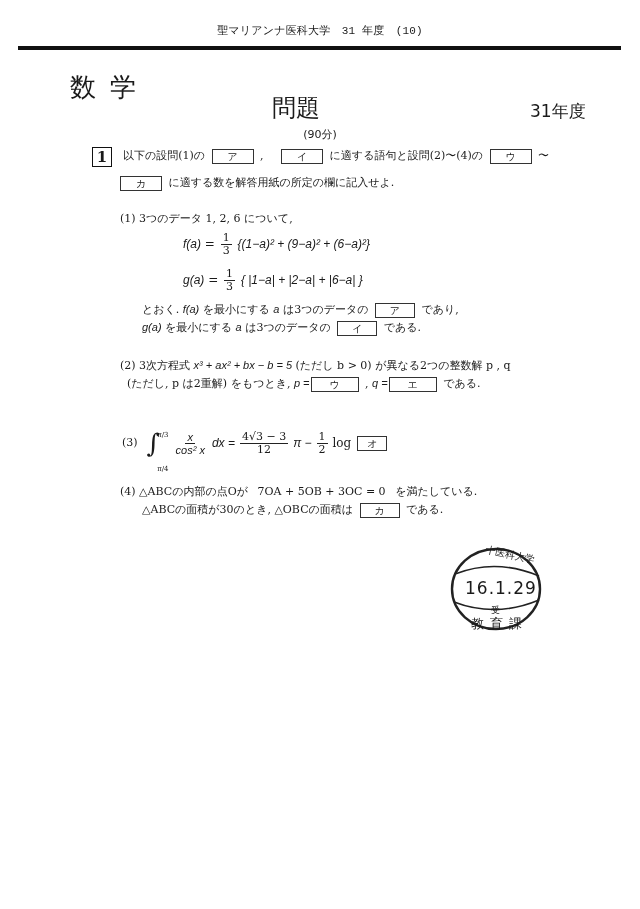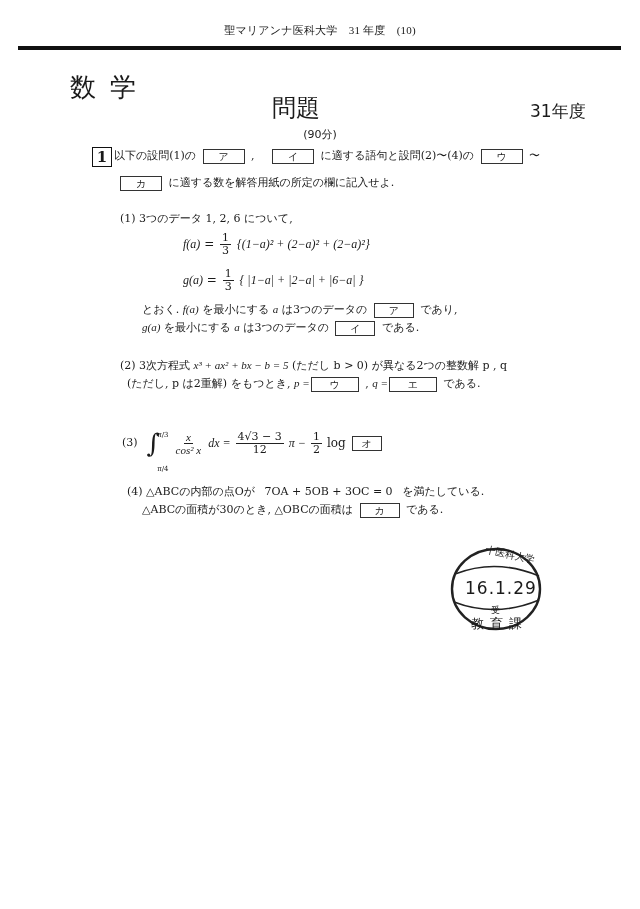--- a/index.html
+++ b/index.html
@@ -1,48 +1,48 @@
 <!DOCTYPE html>
 <html><head>
 <meta charset="utf-8">
 <style>
   html, body { margin:0; padding:0; background:#fff; }
   body { width:640px; height:909px; position:relative; overflow:hidden; color:#1a1a1a;
          font-family:"DejaVu Serif", serif; }
   .abs { position:absolute; }
-  .hdr { left:0; width:640px; top:23px; text-align:center; font-family:Liberation Serif, serif; font-size:11px; letter-spacing:0.2px; }
+  .hdr { left:0; width:640px; top:23px; text-align:center; font-family:Liberation Mono, monospace; font-size:11px; letter-spacing:0.2px; }
   .rule { left:18px; width:603px; top:46px; height:4px; background:#111; }
   .subject { left:70px; top:70px; font-family:"DejaVu Sans", sans-serif; font-size:26px; letter-spacing:14px; }
   .ptitle { left:0; width:592px; top:92px; text-align:center; font-family:"DejaVu Sans", sans-serif; font-size:24px; }
   .year { left:530px; top:100px; font-family:"DejaVu Sans", sans-serif; font-size:17px; }
   .dur { left:0; width:640px; top:127px; text-align:center; font-family:"DejaVu Sans", sans-serif; font-size:11px; }
   .qnum { left:92px; top:147px; width:18px; height:18px; border:1.6px solid #111; text-align:center; line-height:18px; font-size:15px; font-weight:bold; }
   .line { font-size:11px; white-space:nowrap; line-height:18px; }
   .box { display:inline-block; border:1px solid #333; min-width:34px; height:13px; line-height:13px; text-align:center; font-size:10px; vertical-align:middle; margin:0 3px; padding:0 2px; font-family:"DejaVu Sans", sans-serif; }
-  .math { font-family:Liberation Serif, serif; font-style:italic; }
+  .math { font-family:Liberation Sans, sans-serif; font-style:italic; }
   .up { font-style:normal; }
   .frac { display:inline-flex; flex-direction:column; align-items:center; vertical-align:middle; font-style:normal; font-size:11px; line-height:12px; margin:0 2px; }
   .frac .n { border-bottom:1px solid #222; padding:0 2px; }
   .frac .d { padding:0 2px; }
   .stamp { left:443px; top:544px; width:106px; height:90px; }
 </style>
 </head>
 <body>
 
 <div class="abs hdr">聖マリアンナ医科大学　31 年度　(10)</div>
 <div class="abs rule"></div>
 
 <div class="abs subject">数学</div>
 <div class="abs ptitle">問題</div>
 <div class="abs year">31年度</div>
 <div class="abs dur">(90分)</div>
 
 <div class="abs qnum">1</div>
 
-<div class="abs line" style="left:114px; top:147px;">
+<div class="abs line" style="left:123px; top:147px;">
   <span>以下の設問(1)の</span>
   <span class="box" style="min-width:36px;">ア</span>
   <span>,</span>
   <span class="box" style="min-width:36px;margin-left:14px;">イ</span>
   <span>に適する語句と設問(2)〜(4)の</span>
   <span class="box" style="min-width:36px;">ウ</span>
   <span>〜</span>
 </div>
 <div class="abs line" style="left:120px; top:174px;">
   <span class="box" style="min-width:36px;margin-left:0;">カ</span>
@@ -53,21 +53,21 @@
   <span>(1)</span>
   <span>3つのデータ 1, 2, 6 について,</span>
 </div>
 <div class="abs line" style="left:183px; top:232px; font-size:12px;">
   <span class="math">f(a)</span>
   <span class="up">=</span>
   <span class="frac">
       <span class="n">1</span>
       <span class="d">3</span>
     </span>
-  <span class="math">{(1−a)² + (2−a)² + (2−a)²}</span>
+  <span class="math">{(1−a)² + (9−a)² + (6−a)²}</span>
 </div>
 <div class="abs line" style="left:183px; top:268px; font-size:12px;">
   <span class="math">g(a)</span>
   <span class="up">=</span>
   <span class="frac">
       <span class="n">1</span>
       <span class="d">3</span>
     </span>
   <span class="math">{ |1−a| + |2−a| + |6−a| }</span>
 </div>
@@ -123,21 +123,21 @@
     </span>
   <span class="math">π −</span>
   <span class="frac">
       <span class="n">1</span>
       <span class="d">2</span>
     </span>
   <span class="up">log</span>
   <span class="box" style="min-width:24px;">オ</span>
 </div>
 
-<div class="abs line" style="left:127px; top:483px;">
+<div class="abs line" style="left:120px; top:483px;">
   <span>(4)</span>
   <span>△ABCの内部の点Oが</span>
   <span class="up" style="margin-left:6px;">7OA + 5OB + 3OC = 0</span>
   <span style="margin-left:6px;">を満たしている.</span>
 </div>
 <div class="abs line" style="left:142px; top:501px;">
   <span>△ABCの面積が30のとき, △OBCの面積は</span>
   <span class="box">カ</span>
   <span>である.</span>
 </div>

